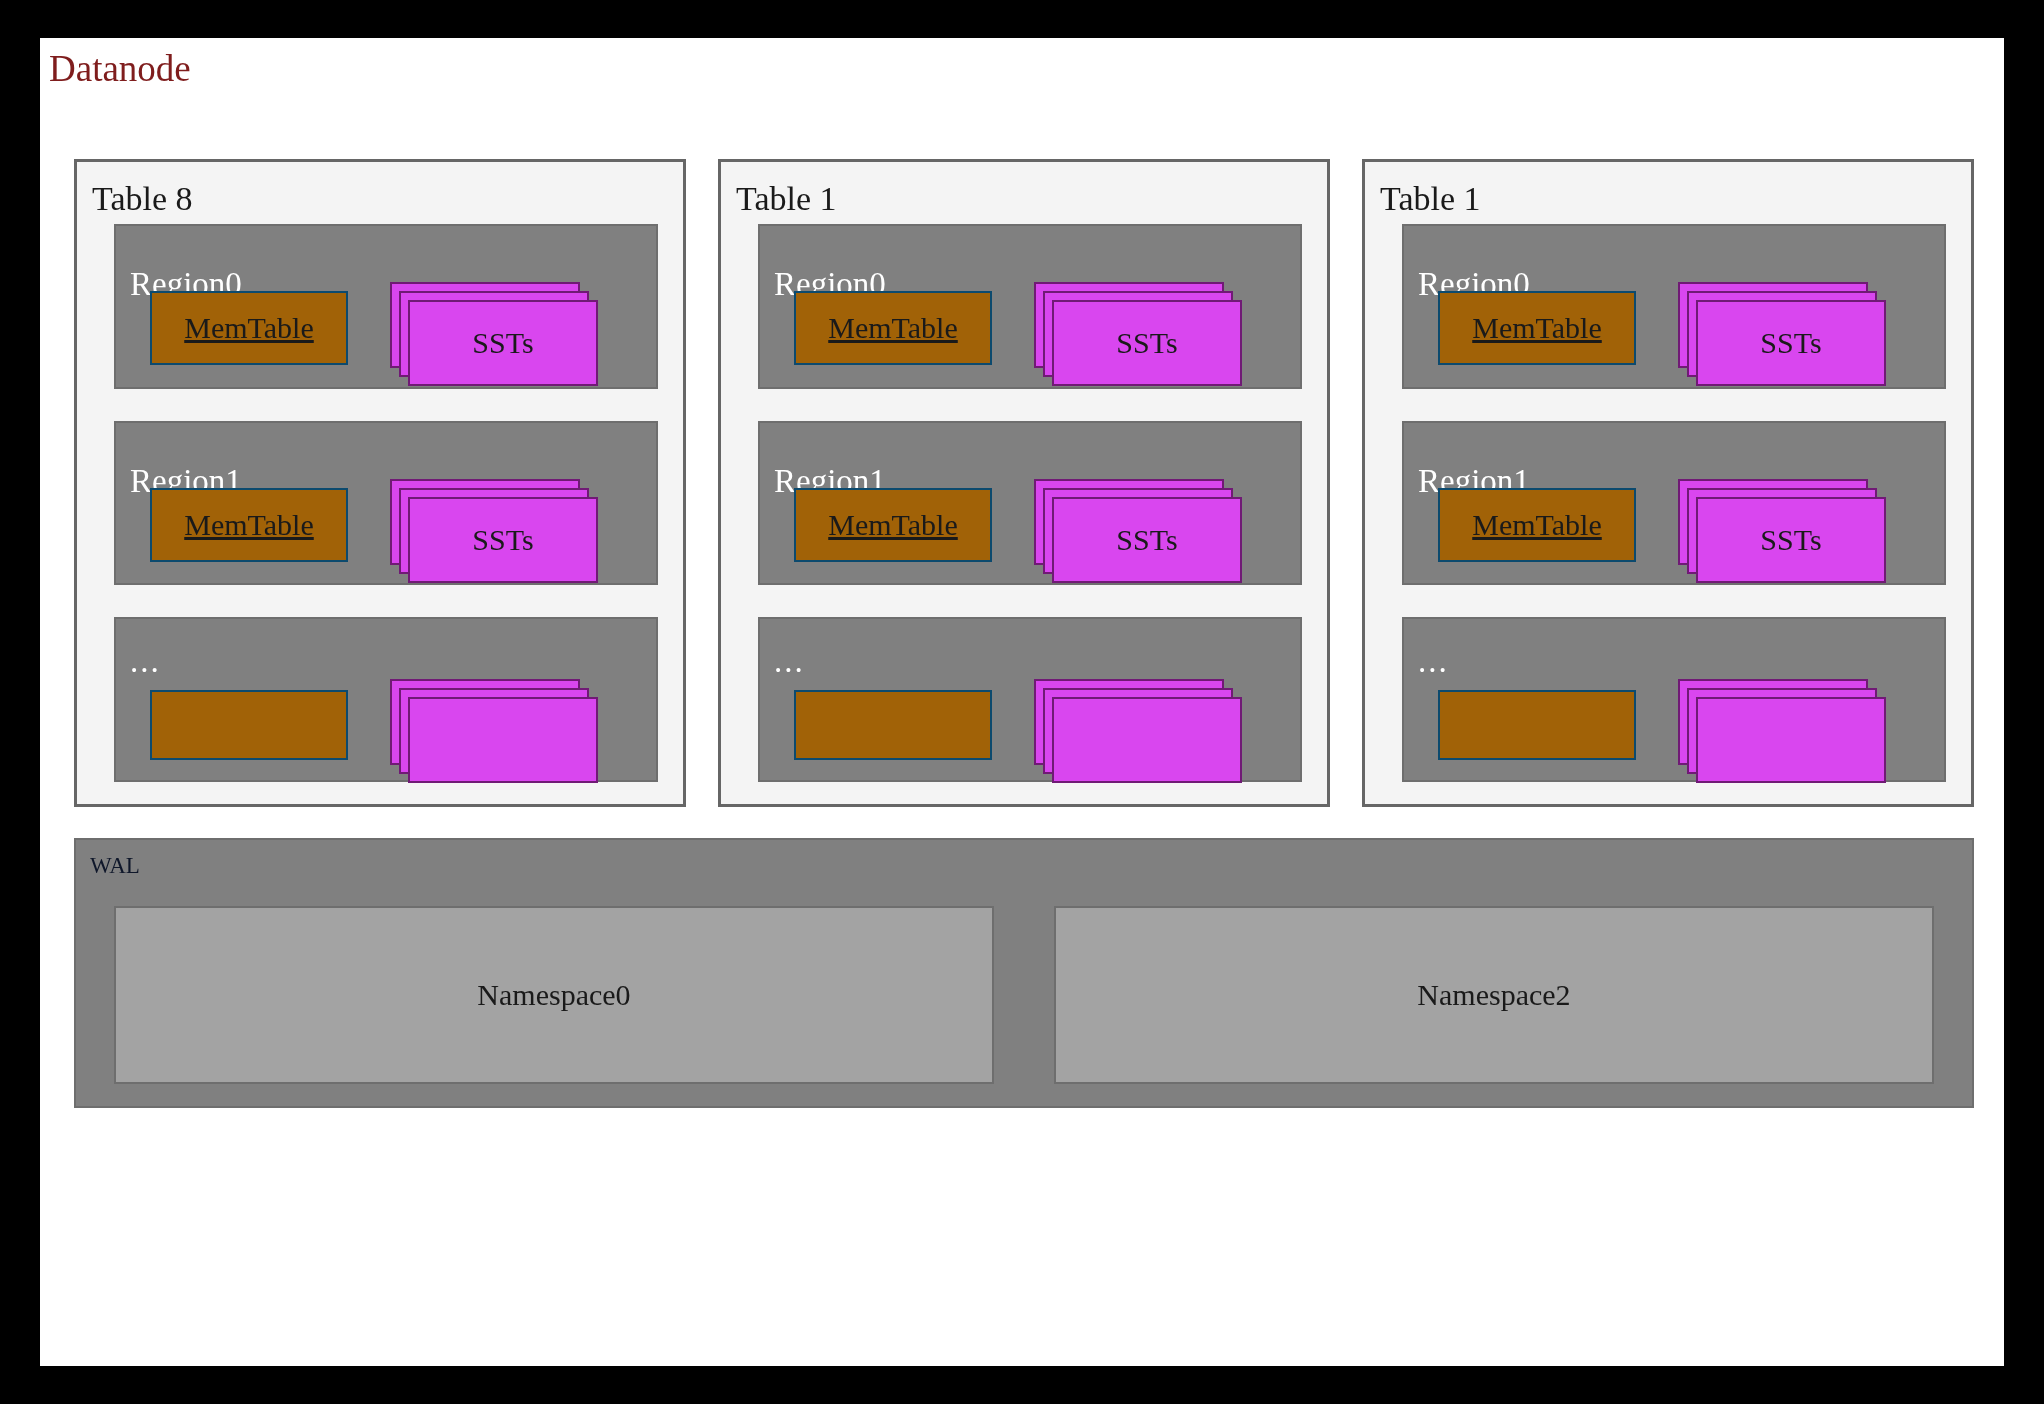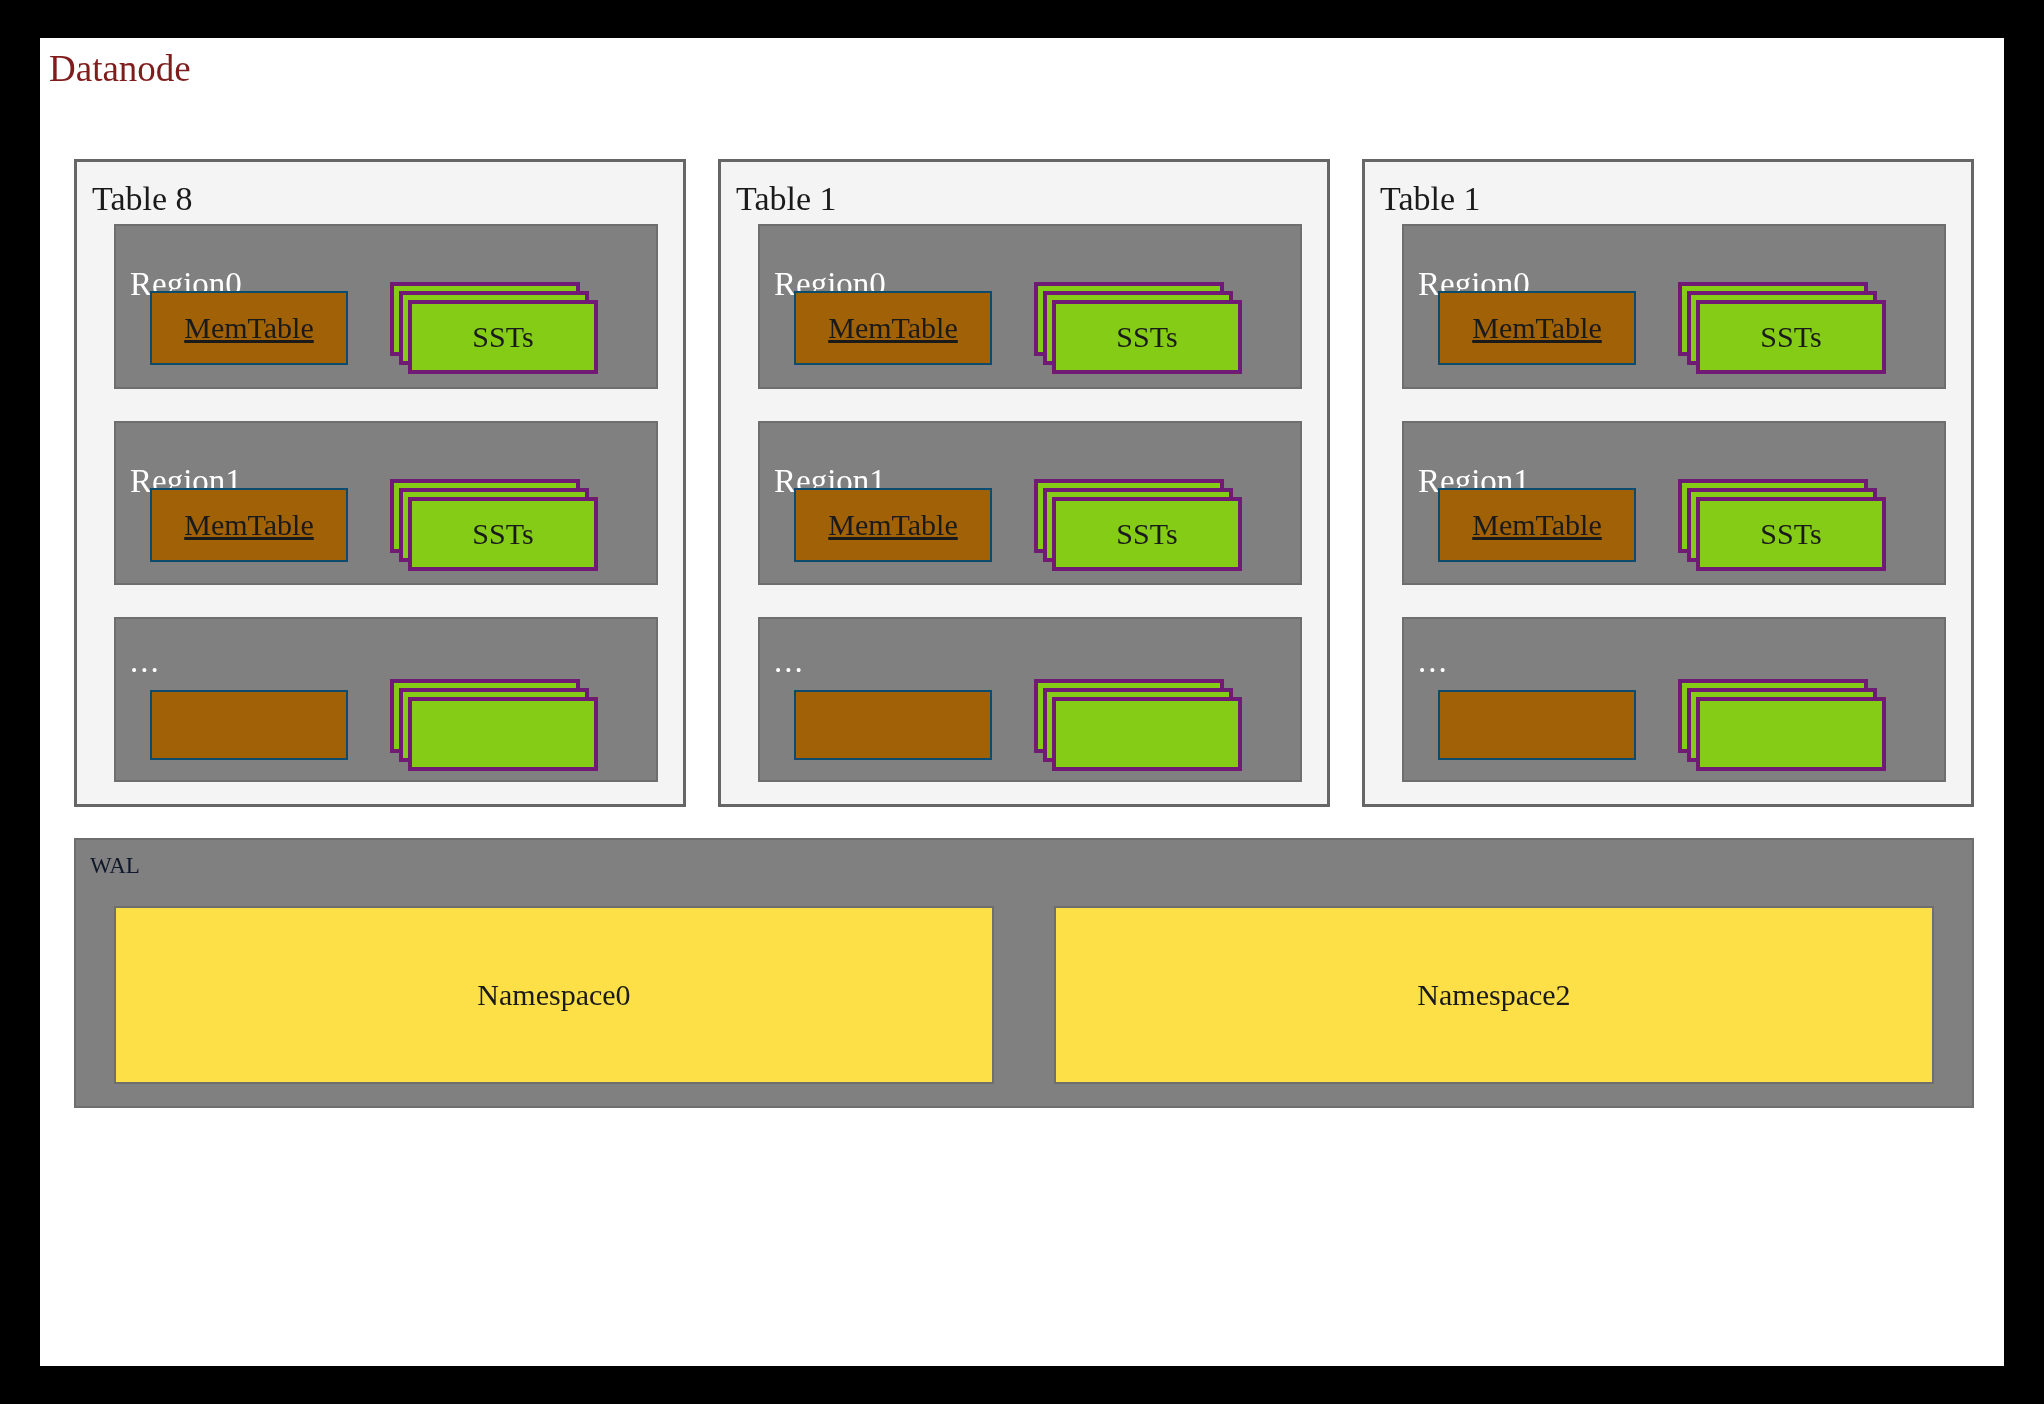--- a/index.html
+++ b/index.html
@@ -149,23 +149,23 @@
   
   .sst-stack {
     position: relative;
     width: 208px;
     height: 92px;
     flex: 0 0 auto;
   }
   .sst-layer {
     position: absolute;
     width: 190px;
-    height: 74px;
-    background: #84cc16;
-    border: 4px solid #701a75;
+    height: 86px;
+    background: #d946ef;
+    border: 2px solid #701a75;
     box-sizing: border-box;
   }
   .sst-layer.l1 { left: 0px;  top: 0px;  }
   .sst-layer.l2 { left: 9px;  top: 9px;  }
   .sst-layer.l3 {
     left: 18px; top: 18px;
     display: flex;
     align-items: center;
     justify-content: center;
     font-size: 30px;
@@ -200,21 +200,21 @@
     right: 38px;
     top: 66px;
     bottom: 22px;
     display: flex;
     flex-direction: row;
     gap: 60px;
   }
 
   .namespace-box {
     flex: 1 1 0;
-    background: #fde047;
+    background: #a3a3a3;
     border: 2px solid #6e6e6e;
     box-sizing: border-box;
     display: flex;
     align-items: center;
     justify-content: center;
     font-size: 30px;
     color: #1a1a1a;
   }
 </style>
 </head>

